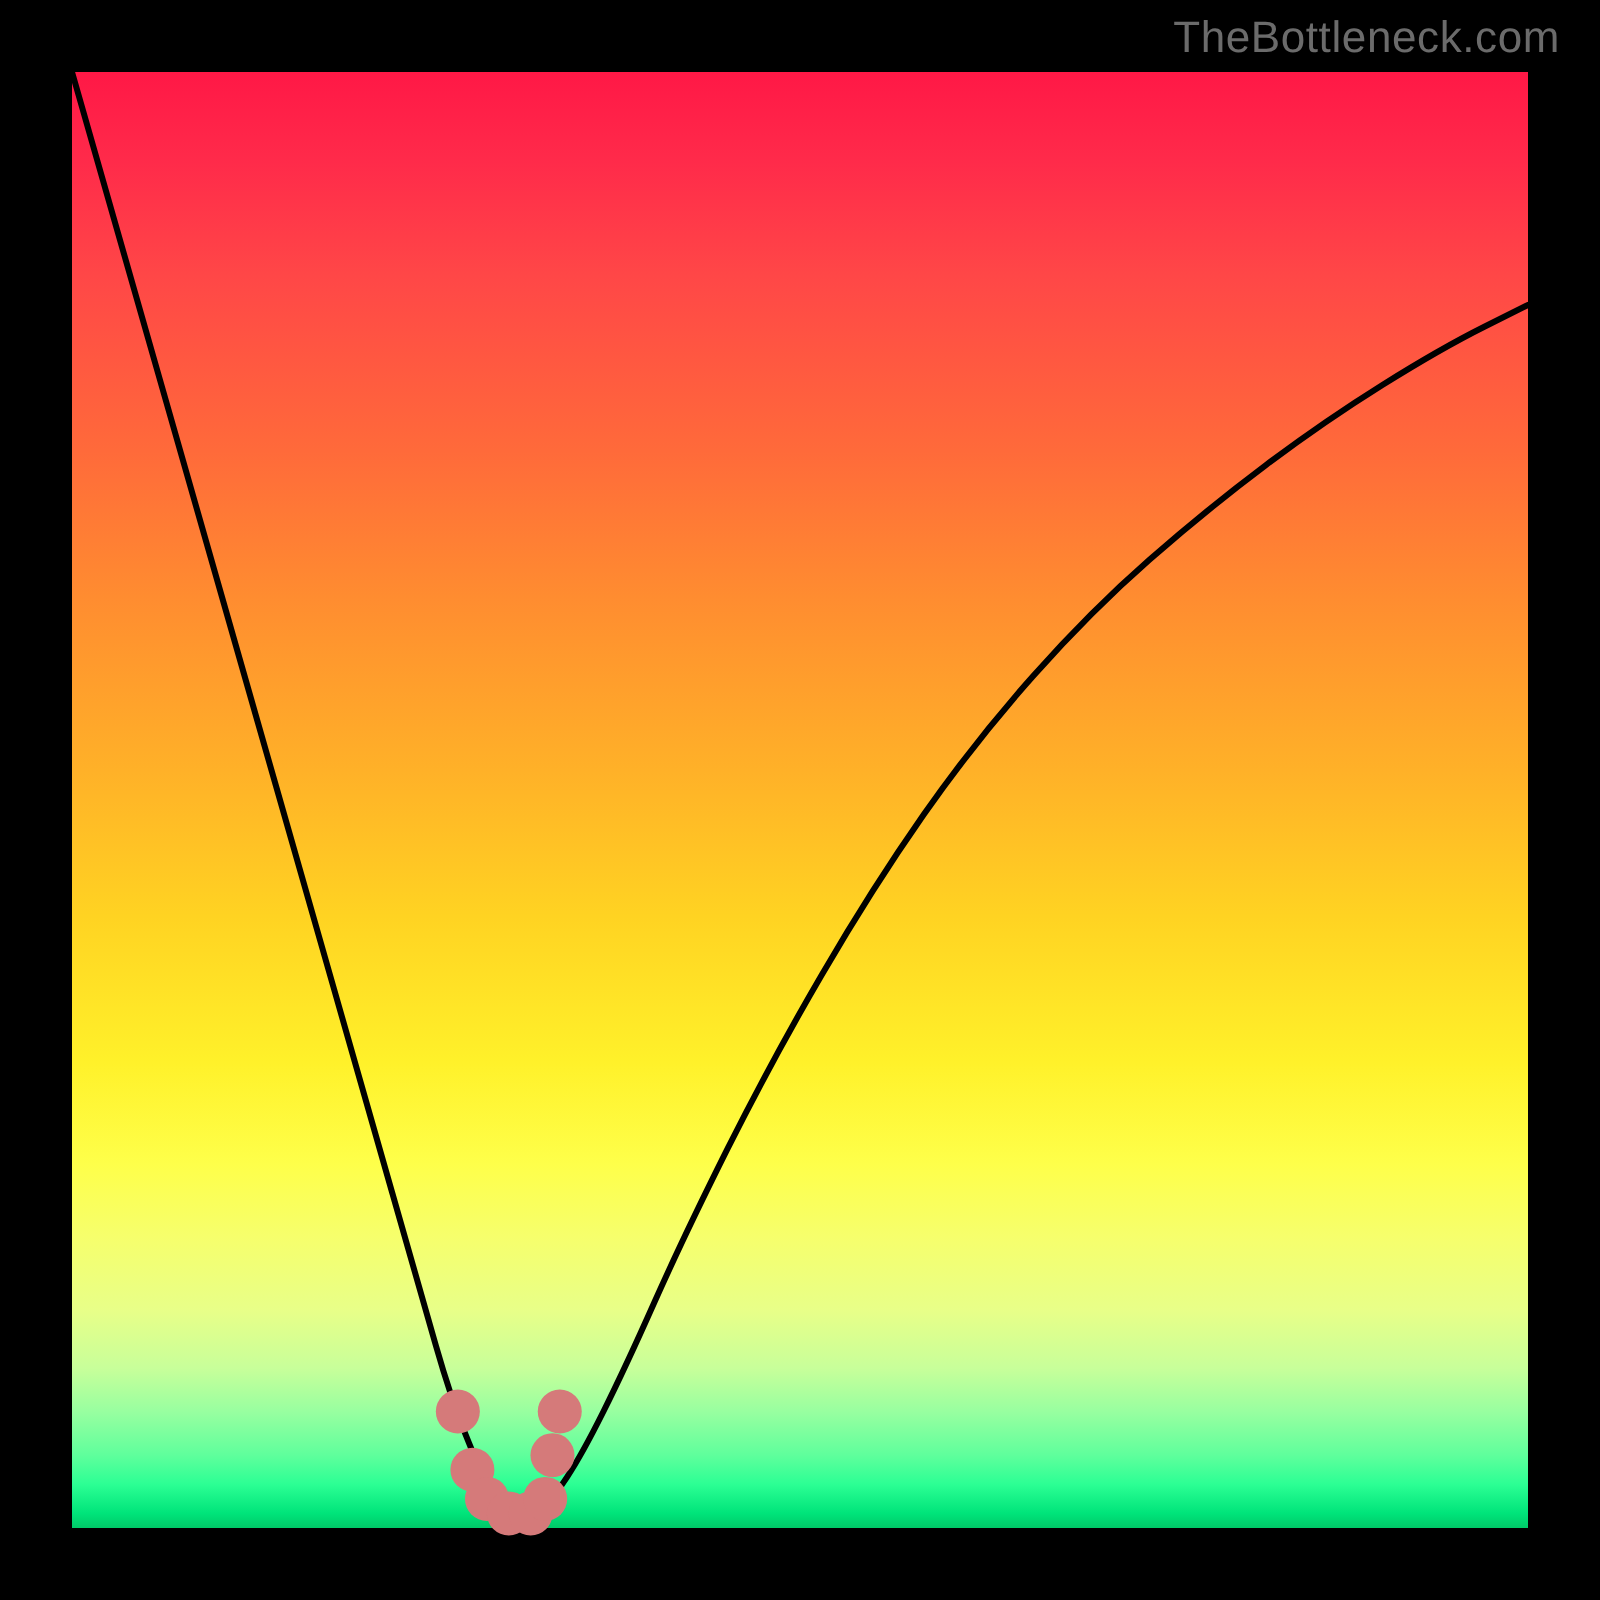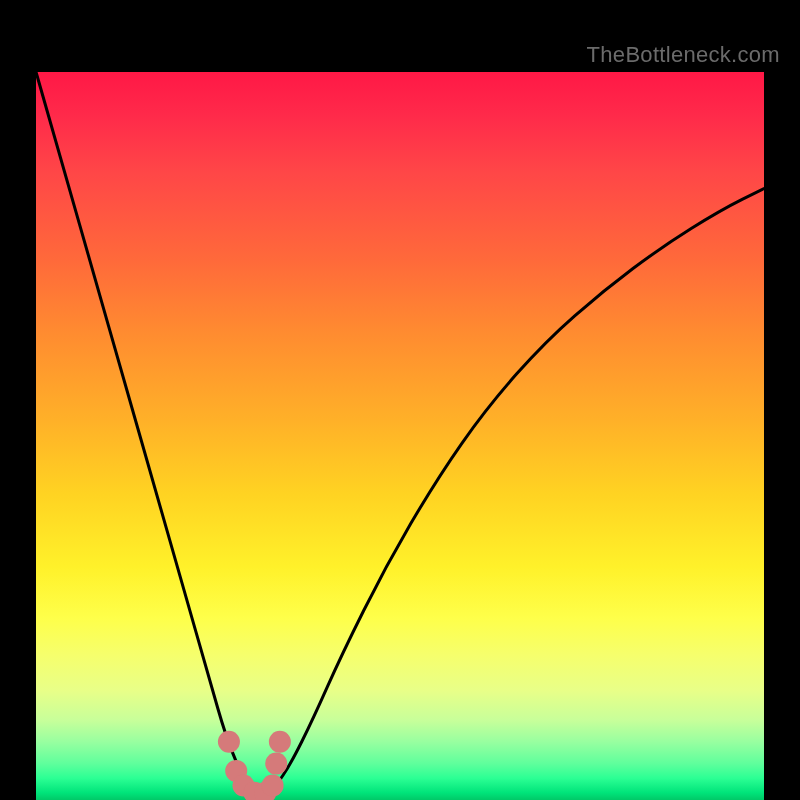--- a/index.html
+++ b/index.html
@@ -11,21 +11,20 @@
     overflow: hidden;
     font-family: Arial, Helvetica, sans-serif;
   }
   .frame {
     position: absolute;
     left: 0;
     top: 0;
     width: 800px;
     height: 683px;
     background: #000;
-    margin-top: 36px;
   }
   .plot-area {
     position: absolute;
     left: 36px;
     top: 36px;
     width: 728px;
     height: 728px;
     
     background: linear-gradient(to bottom,
       #ff1846 0%,

